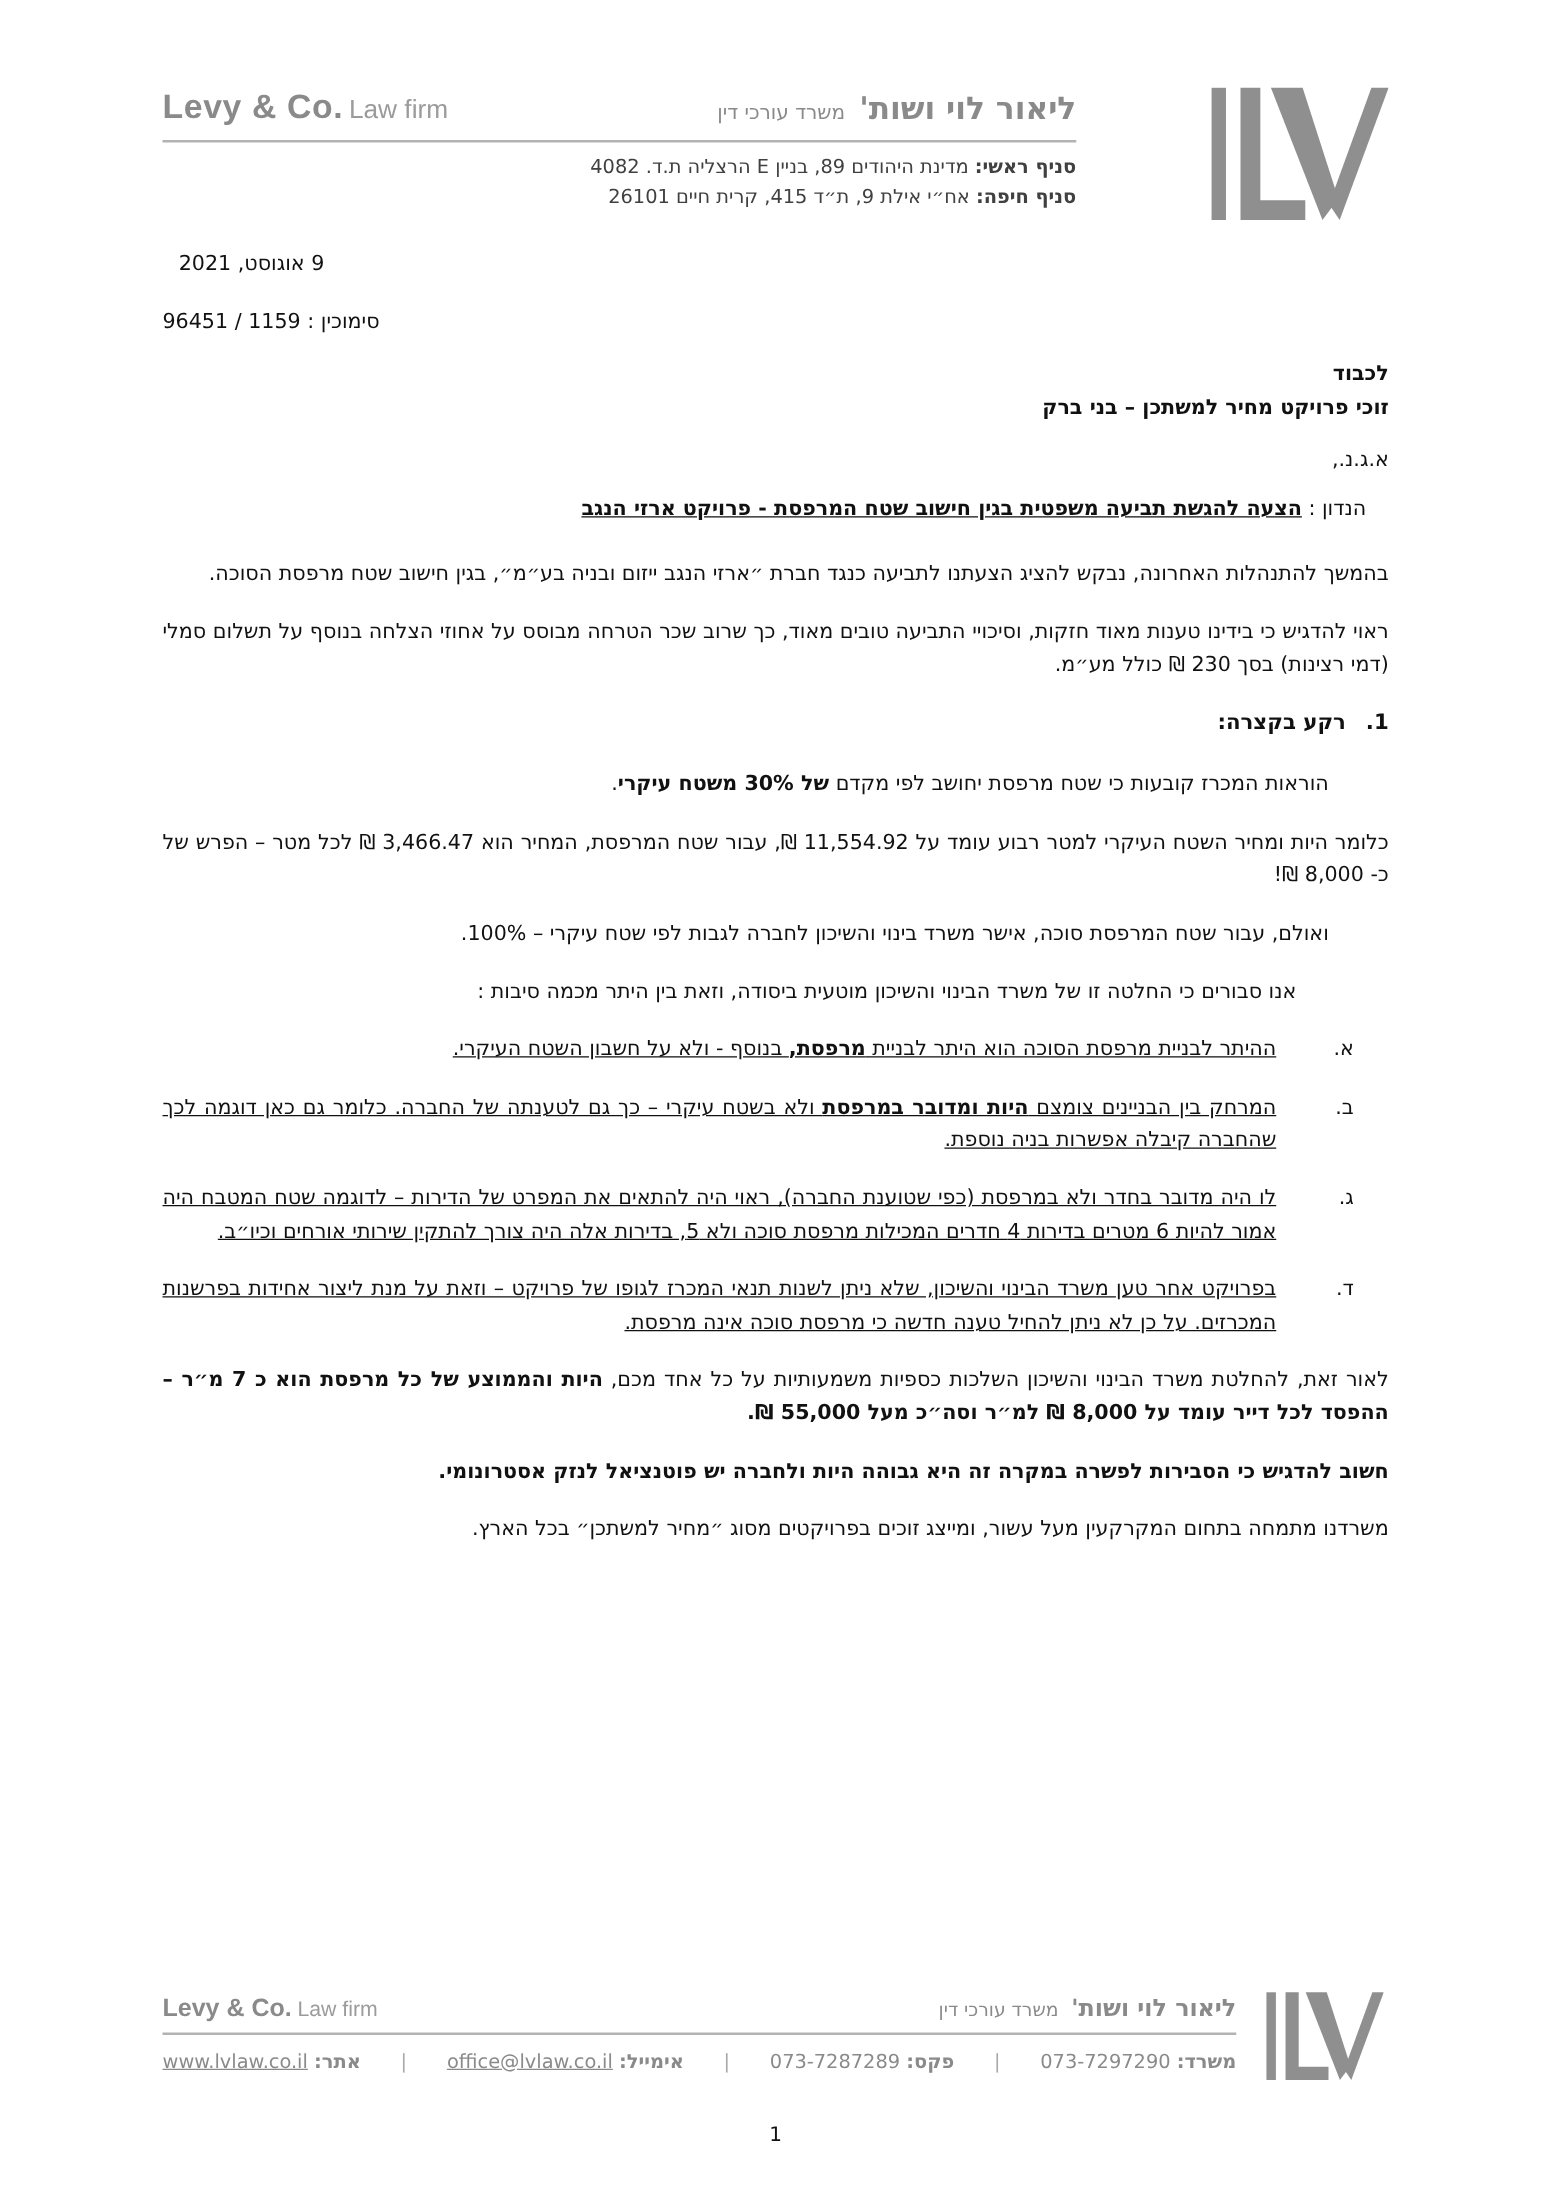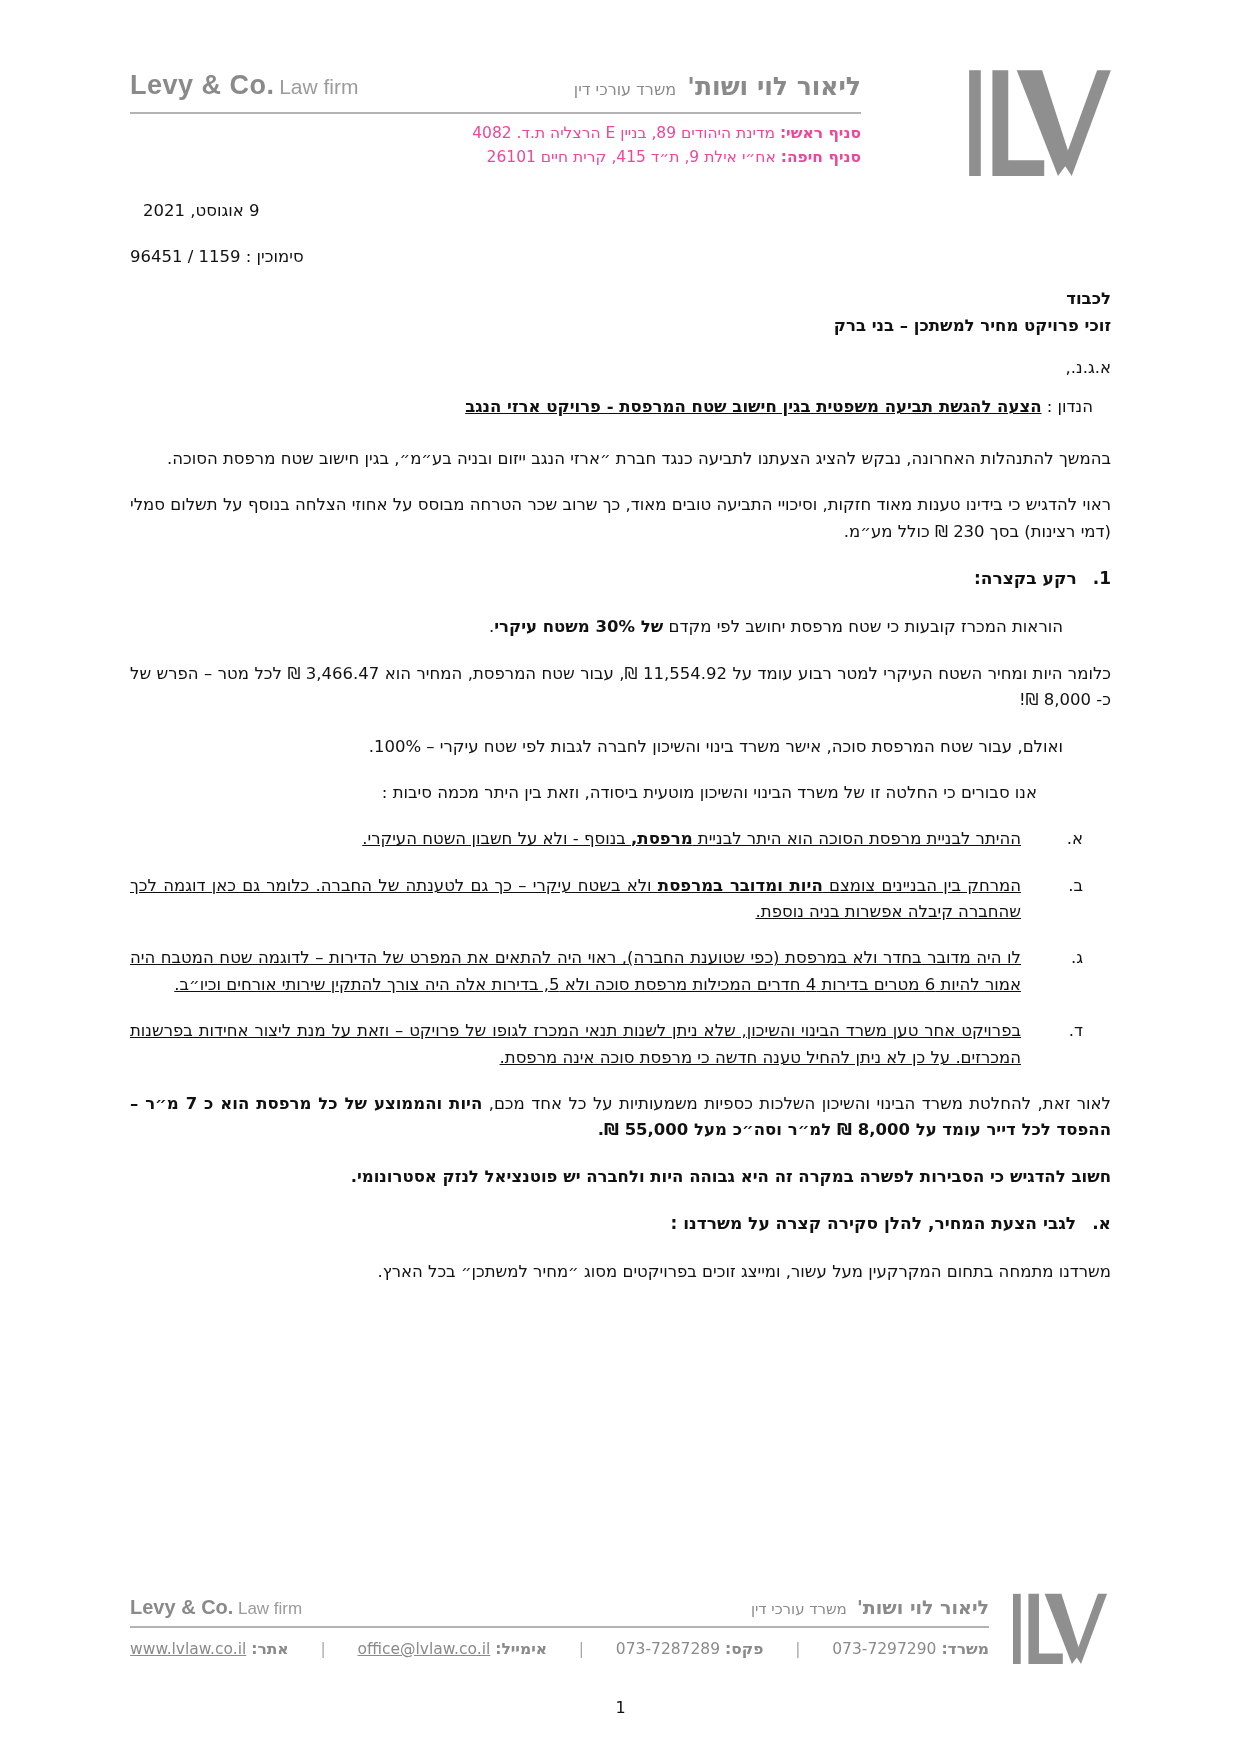--- a/index.html
+++ b/index.html
@@ -14,21 +14,21 @@
   .head-logo{position:absolute;right:0;top:2px;width:142px;height:110px;}
   .head-text{width:calc(100% - 250px);margin-right:250px;}
   .names-row{display:flex;justify-content:space-between;align-items:flex-end;}
   .he-name{color:#8a8a8a;}
   .he-main{font-size:25px;font-weight:bold;}
   .he-sub{font-size:16px;margin-right:6px;}
   .en-name{color:#8a8a8a;font-family:"Liberation Sans",sans-serif;direction:ltr;}
   .en-main{font-size:27px;font-weight:bold;letter-spacing:.5px;}
   .en-sub{font-size:21px;color:#9b9b9b;}
   .head-rule{border-bottom:2px solid #b3b3b3;margin:5px 0 7px;}
-  .addr{color:#ec4899;font-size:15.5px;line-height:1.55;text-align:right;}
+  .addr{color:#404040;font-size:15.5px;line-height:1.55;text-align:right;}
   .addr b{font-weight:bold;}
   
   .meta{text-align:left;margin-bottom:14px;}
   .meta .date{margin-bottom:20px;margin-left:13px;}
   .to-block{margin-bottom:16px;font-weight:bold;line-height:1.65;}
   .salutation{margin-bottom:12px;}
   .subject{margin:0 18px 26px 0;}
   .subject .s-title{font-weight:bold;text-decoration:underline;}
   .page p{margin:0 0 20px 0;text-align:justify;}
   .ind1{margin-right:48px !important;}
@@ -135,23 +135,20 @@
     </div>
     <div class="reason">
       <span class="marker">ד.</span>
       <div class="rt"><span>בפרויקט אחר טען משרד הבינוי והשיכון, שלא ניתן לשנות תנאי המכרז לגופו של פרויקט – וזאת על מנת ליצור אחידות בפרשנות המכרזים. על כן לא ניתן להחיל טענה חדשה כי מרפסת סוכה אינה מרפסת.</span></div>
     </div>
 
     <p><span>לאור זאת, להחלטת משרד הבינוי והשיכון השלכות כספיות משמעותיות על כל אחד מכם, </span><b>היות והממוצע של כל מרפסת הוא כ 7 מ״ר – ההפסד לכל דייר עומד על 8,000 ₪ למ״ר וסה״כ מעל 55,000 ₪.</b></p>
 
     <p class="emph">חשוב להדגיש כי הסבירות לפשרה במקרה זה היא גבוהה היות ולחברה יש פוטנציאל לנזק אסטרונומי.</p>
 
-    <div class="sec-head">
-      <span class="num">א.</span><span class="t">לגבי הצעת המחיר, להלן סקירה קצרה על משרדנו</span><span class="sfx"> :</span>
-    </div>
 
     <p>משרדנו מתמחה בתחום המקרקעין מעל עשור, ומייצג זוכים בפרויקטים מסוג ״מחיר למשתכן״ בכל הארץ.</p>
   </main>
 
   <footer class="foot">
     <div class="foot-logo">
       <svg viewBox="0 0 134 104" width="100%" height="100%" xmlns="http://www.w3.org/2000/svg">
         <g fill="#8f8f8f">
           <rect x="0" y="4" width="11" height="100"></rect>
           <path d="M22 4 h15 v85 h34 v15 h-49 z"></path>

